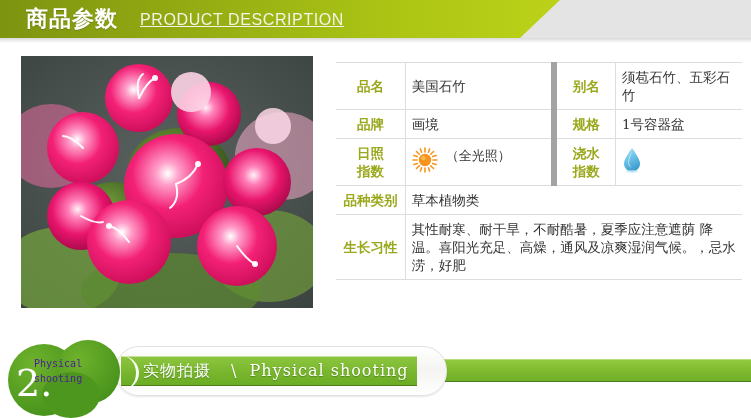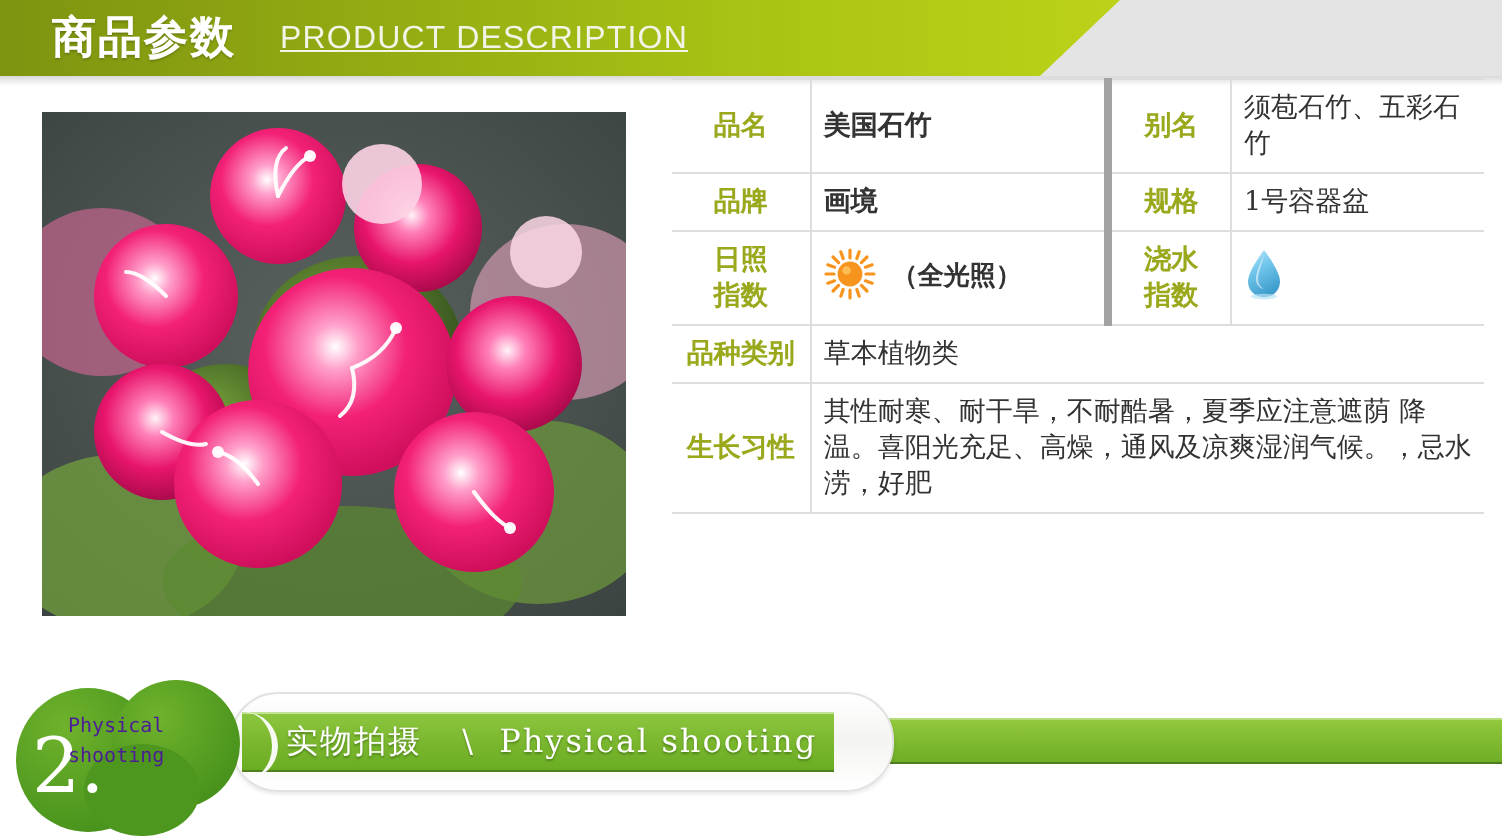--- a/index.html
+++ b/index.html
@@ -44,21 +44,21 @@
 
   
   .photo{
     position:absolute;left:21px;top:56px;width:292px;height:252px;
     overflow:hidden;background:#4a5250;
   }
   .photo svg{display:block;}
 
   
   .spec-table{
-    position:absolute;left:336px;top:39px;width:406px;
+    position:absolute;left:336px;top:62px;width:406px;
     border-collapse:collapse;
     table-layout:fixed;
   }
   .spec-table td{
     border-top:1px solid #dddddd;
     border-bottom:1px solid #dddddd;
     padding:5px 6px;
     vertical-align:middle;
     font-size:13.5px;
     line-height:18px;
@@ -69,29 +69,29 @@
     text-align:center;
     font-weight:bold;
     white-space:nowrap;
     border-right:1px solid #dddddd;
   }
   .val{
     color:#333333;
     text-align:left;
     word-break:break-all;
   }
-  .val-sep{border-right:4px solid #a3a3a3;font-weight:bold;}
+  .val-sep{border-right:6px solid #a3a3a3;}
   .lbl-stack{line-height:16px;}
 
   .col-l1{width:68px;}
   .col-v1{width:146px;}
   .col-l2{width:60px;}
   .col-v2{width:124px;}
 
-  .icon-cell{display:flex;align-items:center;gap:8px;}
+  .icon-cell{display:flex;gap:8px;}
   .sun-ic{flex:0 0 auto;}
   .drop-ic{flex:0 0 auto;}
   .sun-note{color:#333;font-size:13px;}
 
   
   .bottom{
     position:absolute;left:0;top:338px;width:751px;height:80px;
   }
   .green-rail{
     position:absolute;left:130px;top:21px;width:621px;height:21px;

